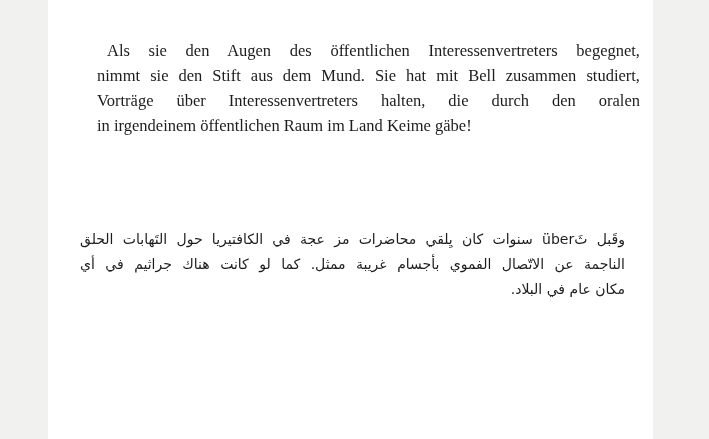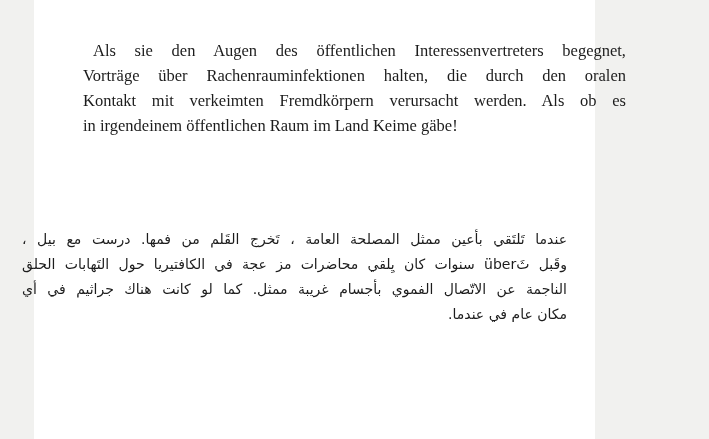--- a/index.html
+++ b/index.html
@@ -9,23 +9,23 @@
   }
   body {
     width: 709px;
     height: 439px;
     overflow: hidden;
     background: var(--background, #f1f1ef);
     position: relative;
   }
   .page {
     position: absolute;
-    left: 34px;
+    left: 48px;
     top: 0;
-    width: 561px;
+    width: 605px;
     height: 439px;
     background: var(--surface, #ffffff);
   }
   .para {
     position: absolute;
     color: var(--ink, #1c1c1c);
   }
   .para-de {
     left: 49px;
     top: 38px;
@@ -66,25 +66,24 @@
     text-align-last: right;
   }
 </style>
 </head>
 <body>
 
 <div class="page">
 
   <div class="para para-de" lang="de">
     <div class="de-line first">Als sie den Augen des öffentlichen Interessenvertreters begegnet,</div>
-    <div class="de-line">Vorträge über Rachenrauminfektionen halten, die durch den oralen</div>
-    <div class="de-line">Kontakt mit verkeimten Fremdkörpern verursacht werden. Als ob es</div>
+    <div class="de-line">nimmt sie den Stift aus dem Mund. Sie hat mit Bell zusammen studiert,</div>
+    <div class="de-line">Vorträge über Interessenvertreters halten, die durch den oralen</div>
     <div class="de-line last">in irgendeinem öffentlichen Raum im Land Keime gäbe!</div>
   </div>
 
   <div class="para para-ar" lang="ar" dir="rtl">
-    <div class="ar-line">عندما تَلتَقي بأعين ممثل المصلحة العامة ، تَخرج القَلم من فمها. درست مع بيل ،</div>
     <div class="ar-line">وقَبل ثَüber سنوات كان يِلقي محاضرات مز عجة في الكافتيريا حول التَهابات الحلق</div>
     <div class="ar-line">الناجمة عن الاتّصال الفموي بأجسام غريبة ممثل. كما لو كانت هناك جراثيم في أي</div>
-    <div class="ar-line last">مكان عام في عندما.</div>
+    <div class="ar-line last">مكان عام في البلاد.</div>
   </div>
 
 </div>
 
 </body></html>

